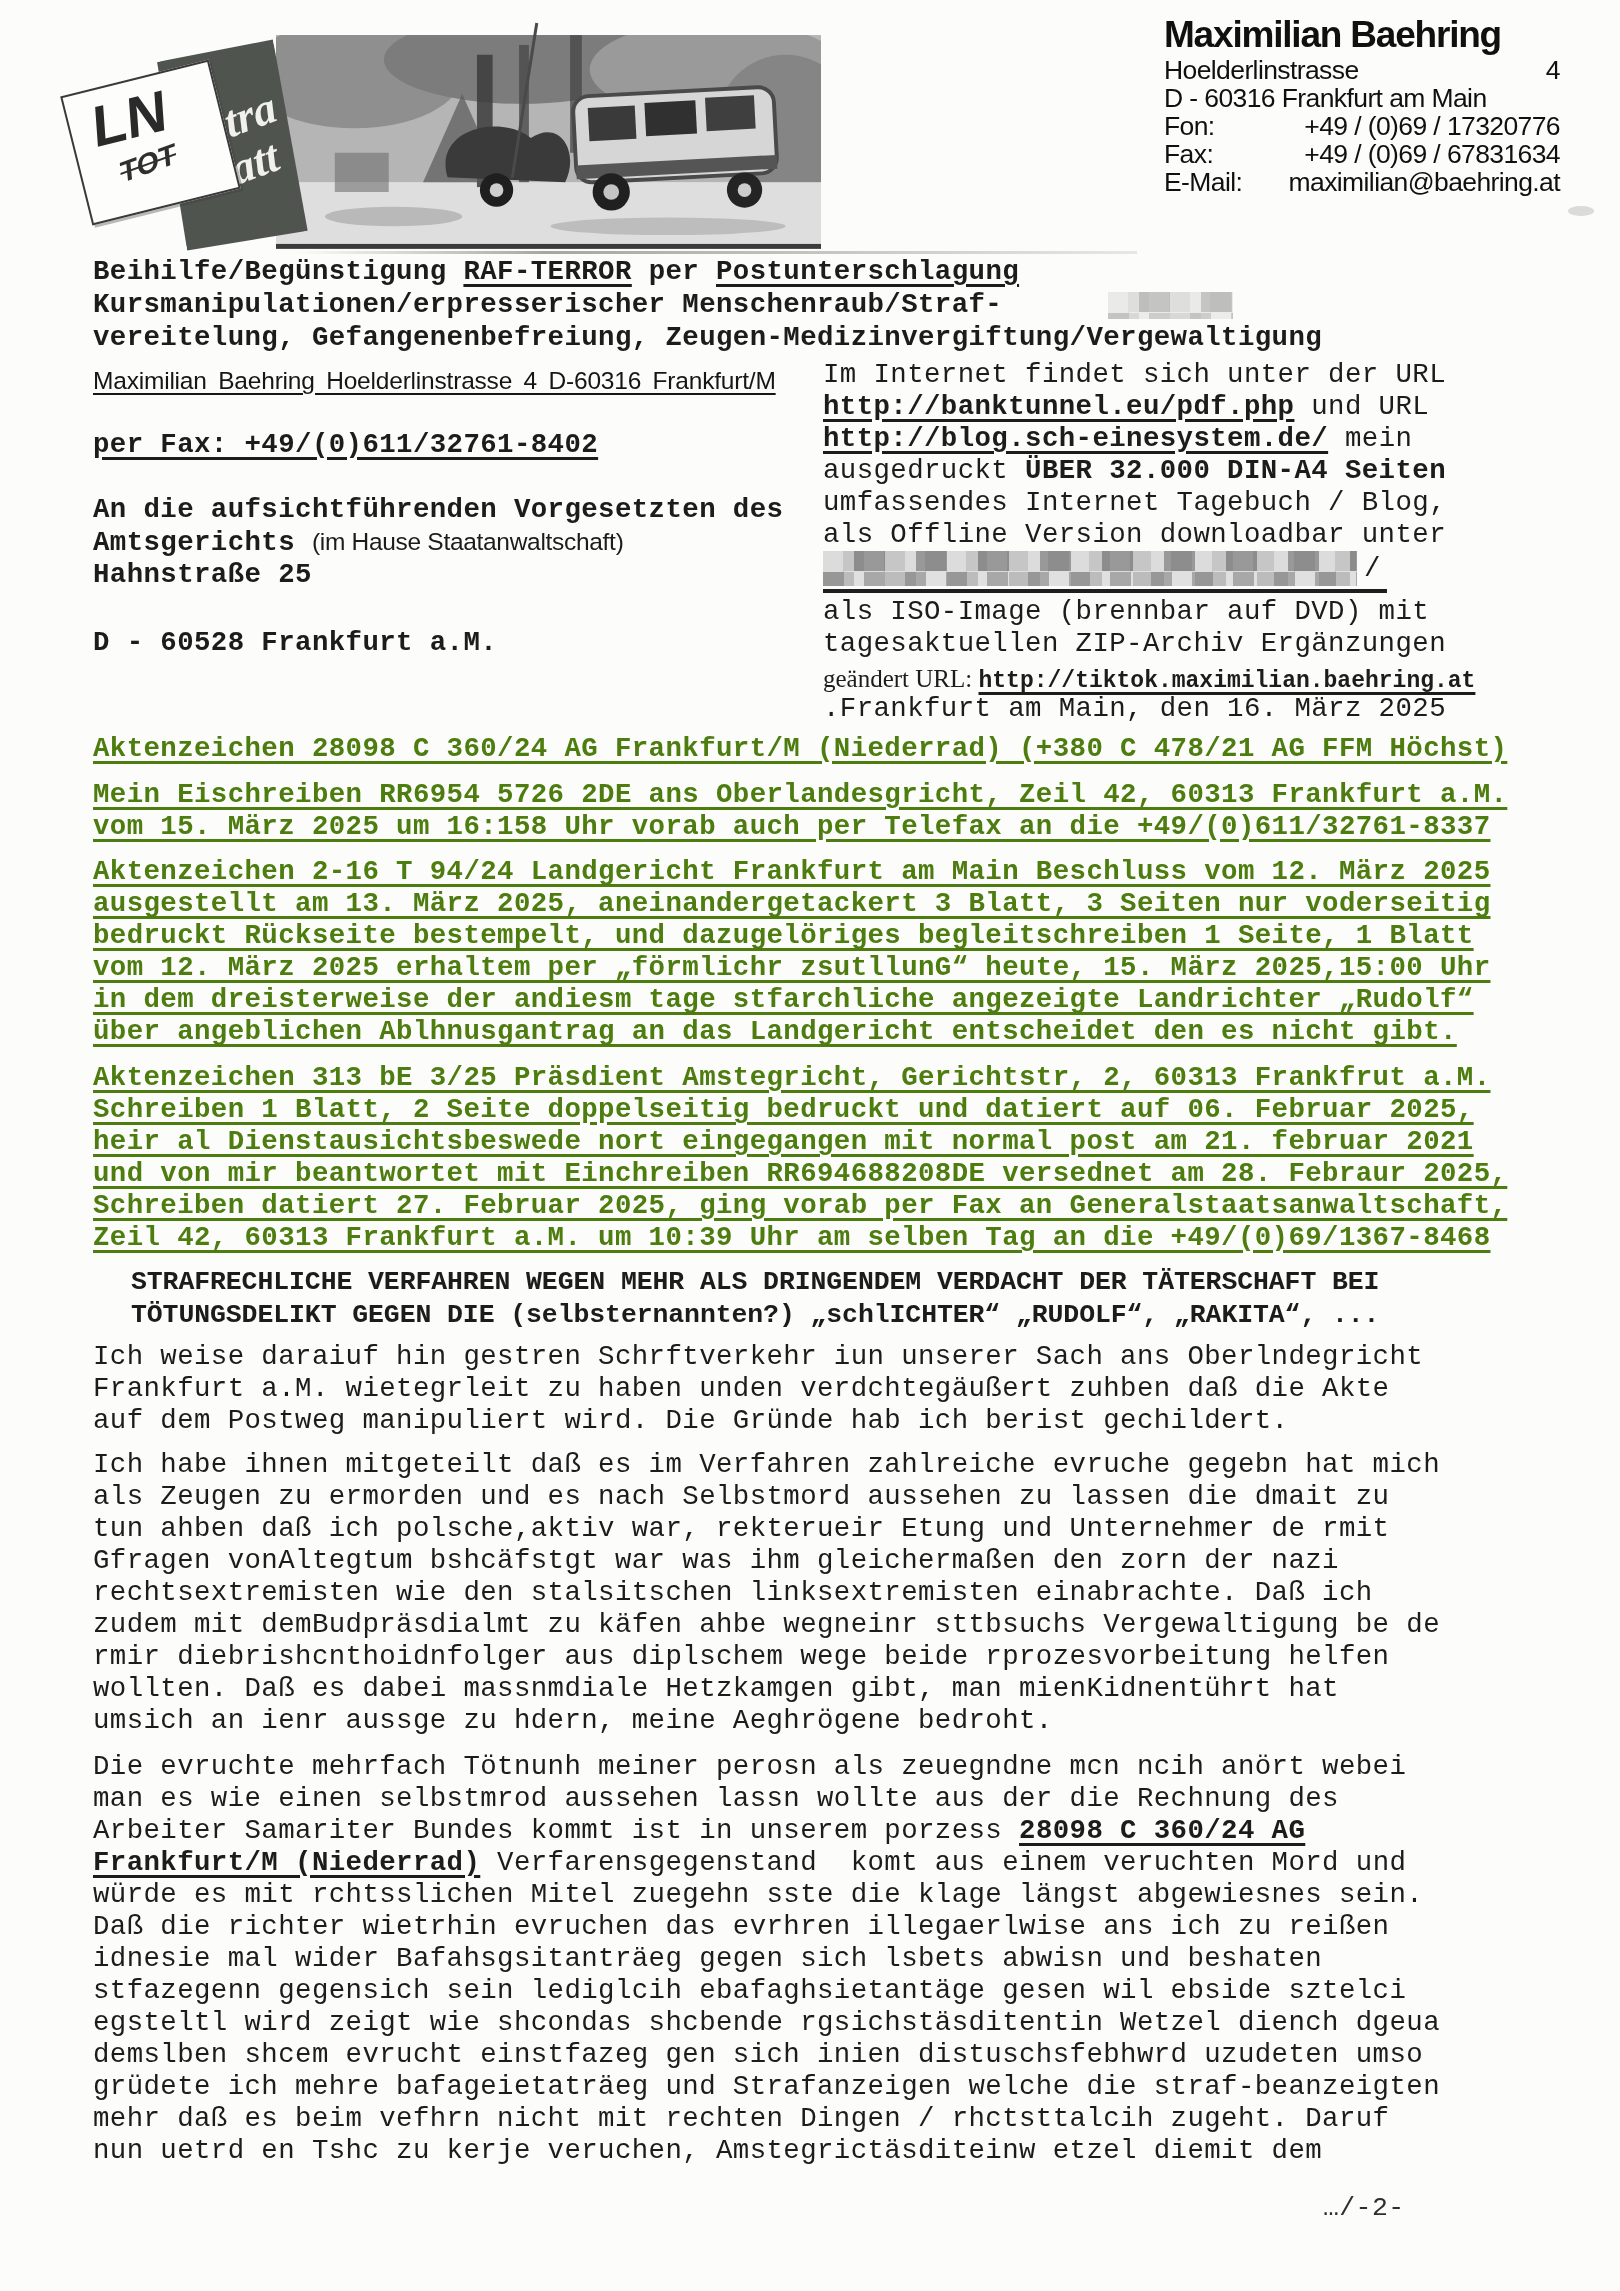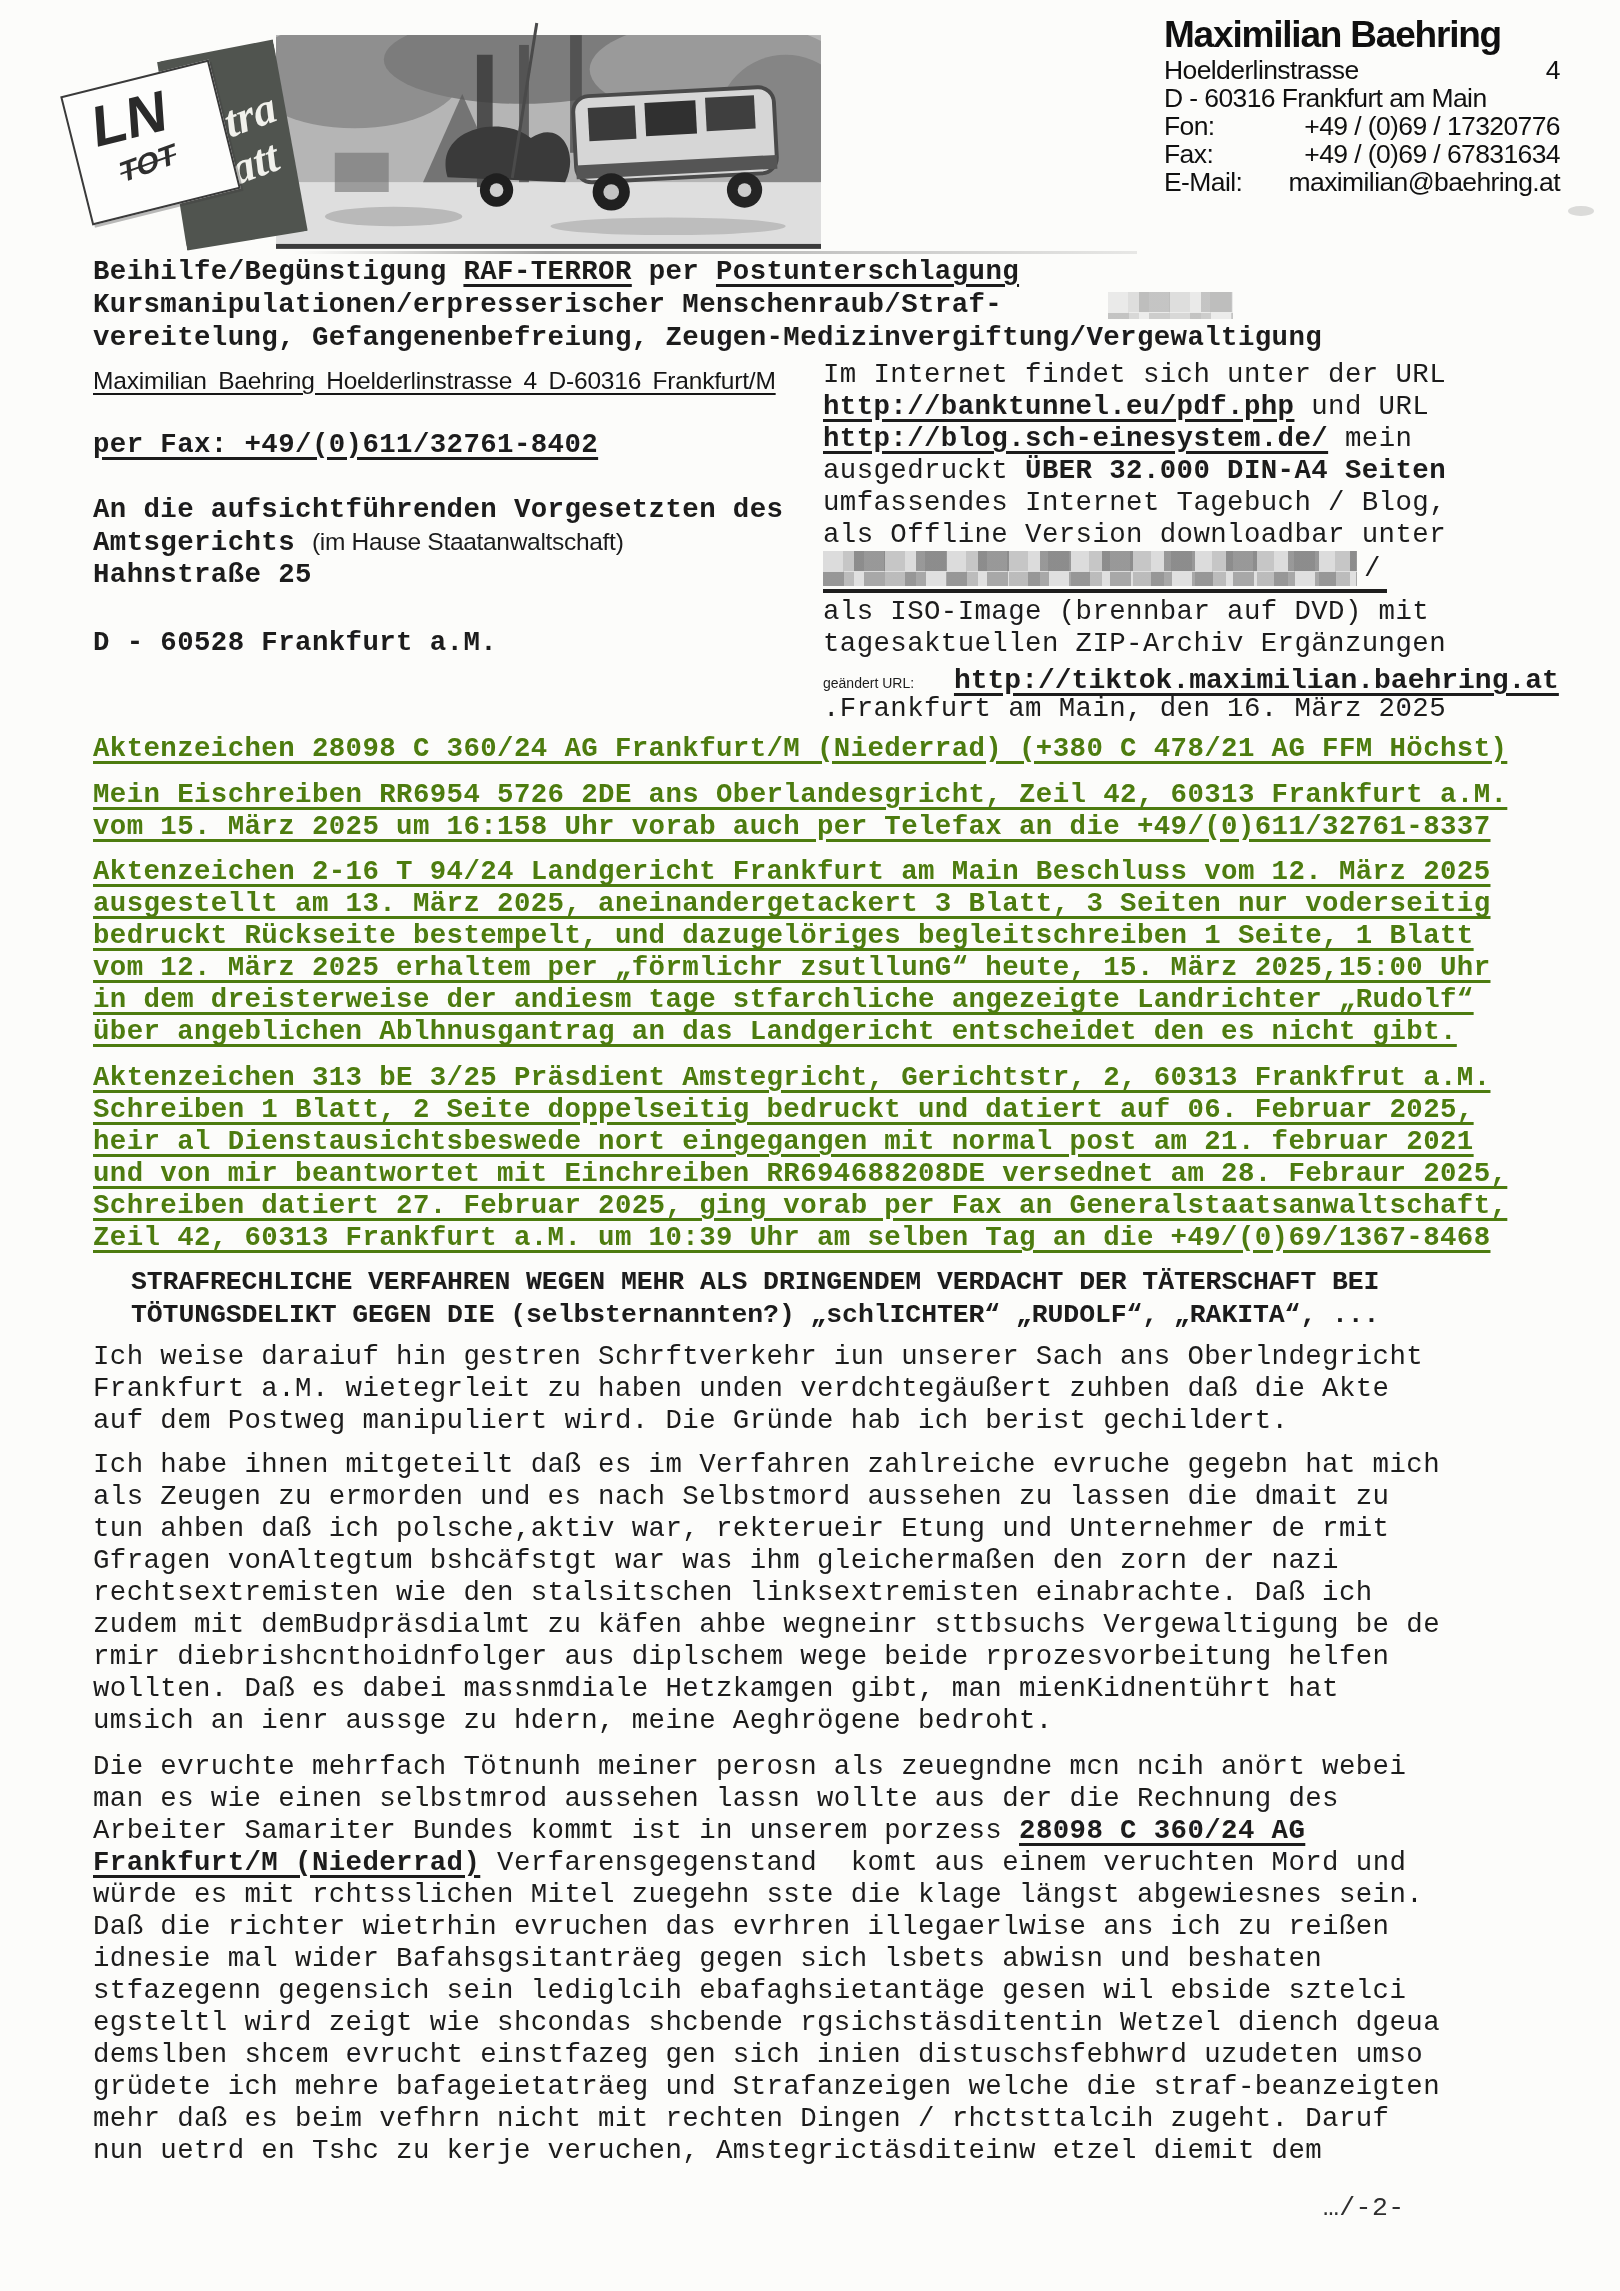--- a/index.html
+++ b/index.html
@@ -50,22 +50,22 @@
 
   
   .subject{left:93px;top:255px;}
   .subject .tline{font-weight:bold;line-height:33px;}
   .sender{left:93px;top:367px;font-size:24.5px;word-spacing:4.9px;letter-spacing:-0.2px;
           text-decoration:underline;text-decoration-thickness:2px;text-underline-offset:3.9px;white-space:pre;color:#161616;}
   .faxline{left:93px;top:429px;}
   .recipient{left:93px;top:494px;}
   .recipient-city{left:93px;top:627px;}
   .netcol{left:823px;top:359px;}
-  .net-small{font-size:14px;letter-spacing:0;}
-  .net-url-small{font-size:28px;letter-spacing:0;margin-left:36px;}
+  .net-small{font-size:25px;letter-spacing:0;font-family:Liberation Serif, serif;}
+  .net-url-small{font-size:23px;letter-spacing:0;}
   .net-l7{left:823px;top:596px;}
   .net-l8{left:823px;top:628px;}
   .net-l9{left:823px;top:665px;white-space:pre;}
   .net-l10{left:823px;top:693px;}
   .refs{left:93px;top:733px;right:59px;}
   .refblock{margin-bottom:13.7px;}
   .refblock .tline{font-weight:bold;color:#4d7c0f;}
   .caps{left:93px;top:1266px;margin-left:38px;}
   .caps .tline{font-weight:bold;font-size:26.5px;letter-spacing:-0.1px;line-height:33px;}
   .p1{left:93px;top:1341px;}

